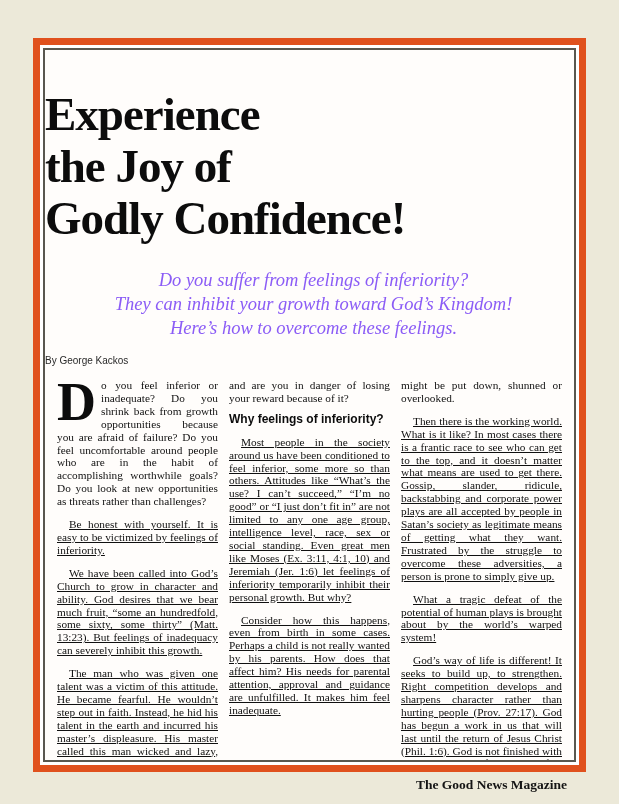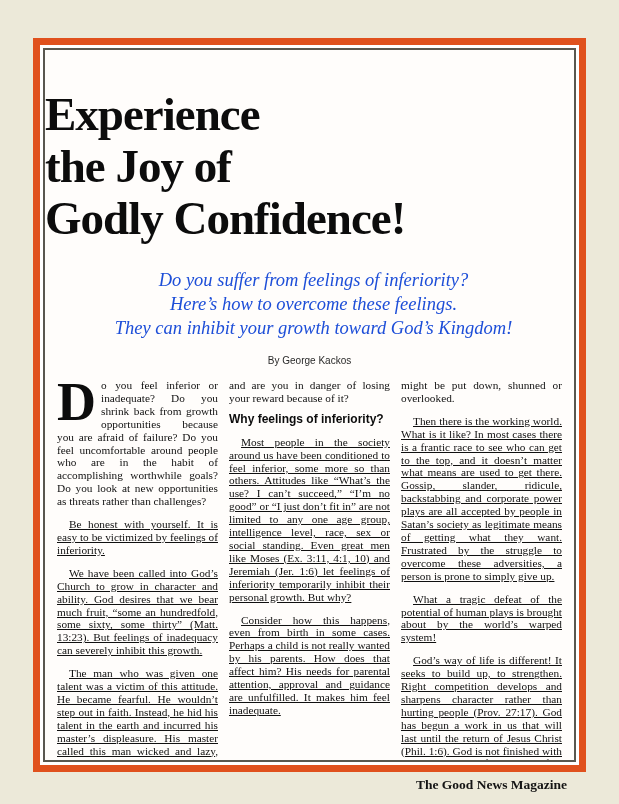--- a/index.html
+++ b/index.html
@@ -39,26 +39,25 @@
     line-height: 52px;
     letter-spacing: -1px;
     color: #0c0c0c;
   }
   .subtitle {
     margin-top: 24px;
     text-align: center;
     font-style: italic;
     font-size: 18.5px;
     line-height: 24px;
-    color: #1d4ed8;
+    color: #8b5cf6;
     padding-left: 8px;
   }
   .byline {
     margin-top: 15px;
-    text-align: center;
     font-family: "Liberation Sans", sans-serif;
     font-size: 10px;
     color: #2a2a2a;
   }
   .columns {
     display: flex;
     gap: 11px;
     padding: 0 12px;
     margin-top: 13px;
   }
@@ -113,22 +112,22 @@
   <div class="inner">
 
     <div class="title">
       <div>Experience</div>
       <div>the Joy of</div>
       <div>Godly Confidence!</div>
     </div>
 
     <div class="subtitle">
       <div>Do you suffer from feelings of inferiority?</div>
+      <div>They can inhibit your growth toward God’s Kingdom!</div>
       <div>Here’s how to overcome these feelings.</div>
-      <div>They can inhibit your growth toward God’s Kingdom!</div>
     </div>
 
     <div class="byline">By George Kackos</div>
 
     <div class="columns">
 
       <div class="col">
         <p class="noindent"><span class="dropcap">D</span><span>o you feel inferior or inadequate? Do you shrink back from growth opportunities because you are afraid of failure? Do you feel uncomfortable around people who are in the habit of accomplishing worthwhile goals? Do you look at new opportunities as threats rather than challenges?</span></p>
         <p>Be honest with yourself. It is easy to be victimized by feelings of inferiority.</p>
         <p>We have been called into God’s Church to grow in character and ability. God desires that we bear much fruit, “some an hundredfold, some sixty, some thirty” (Matt. 13:23). But feelings of inadequacy can severely inhibit this growth.</p>

